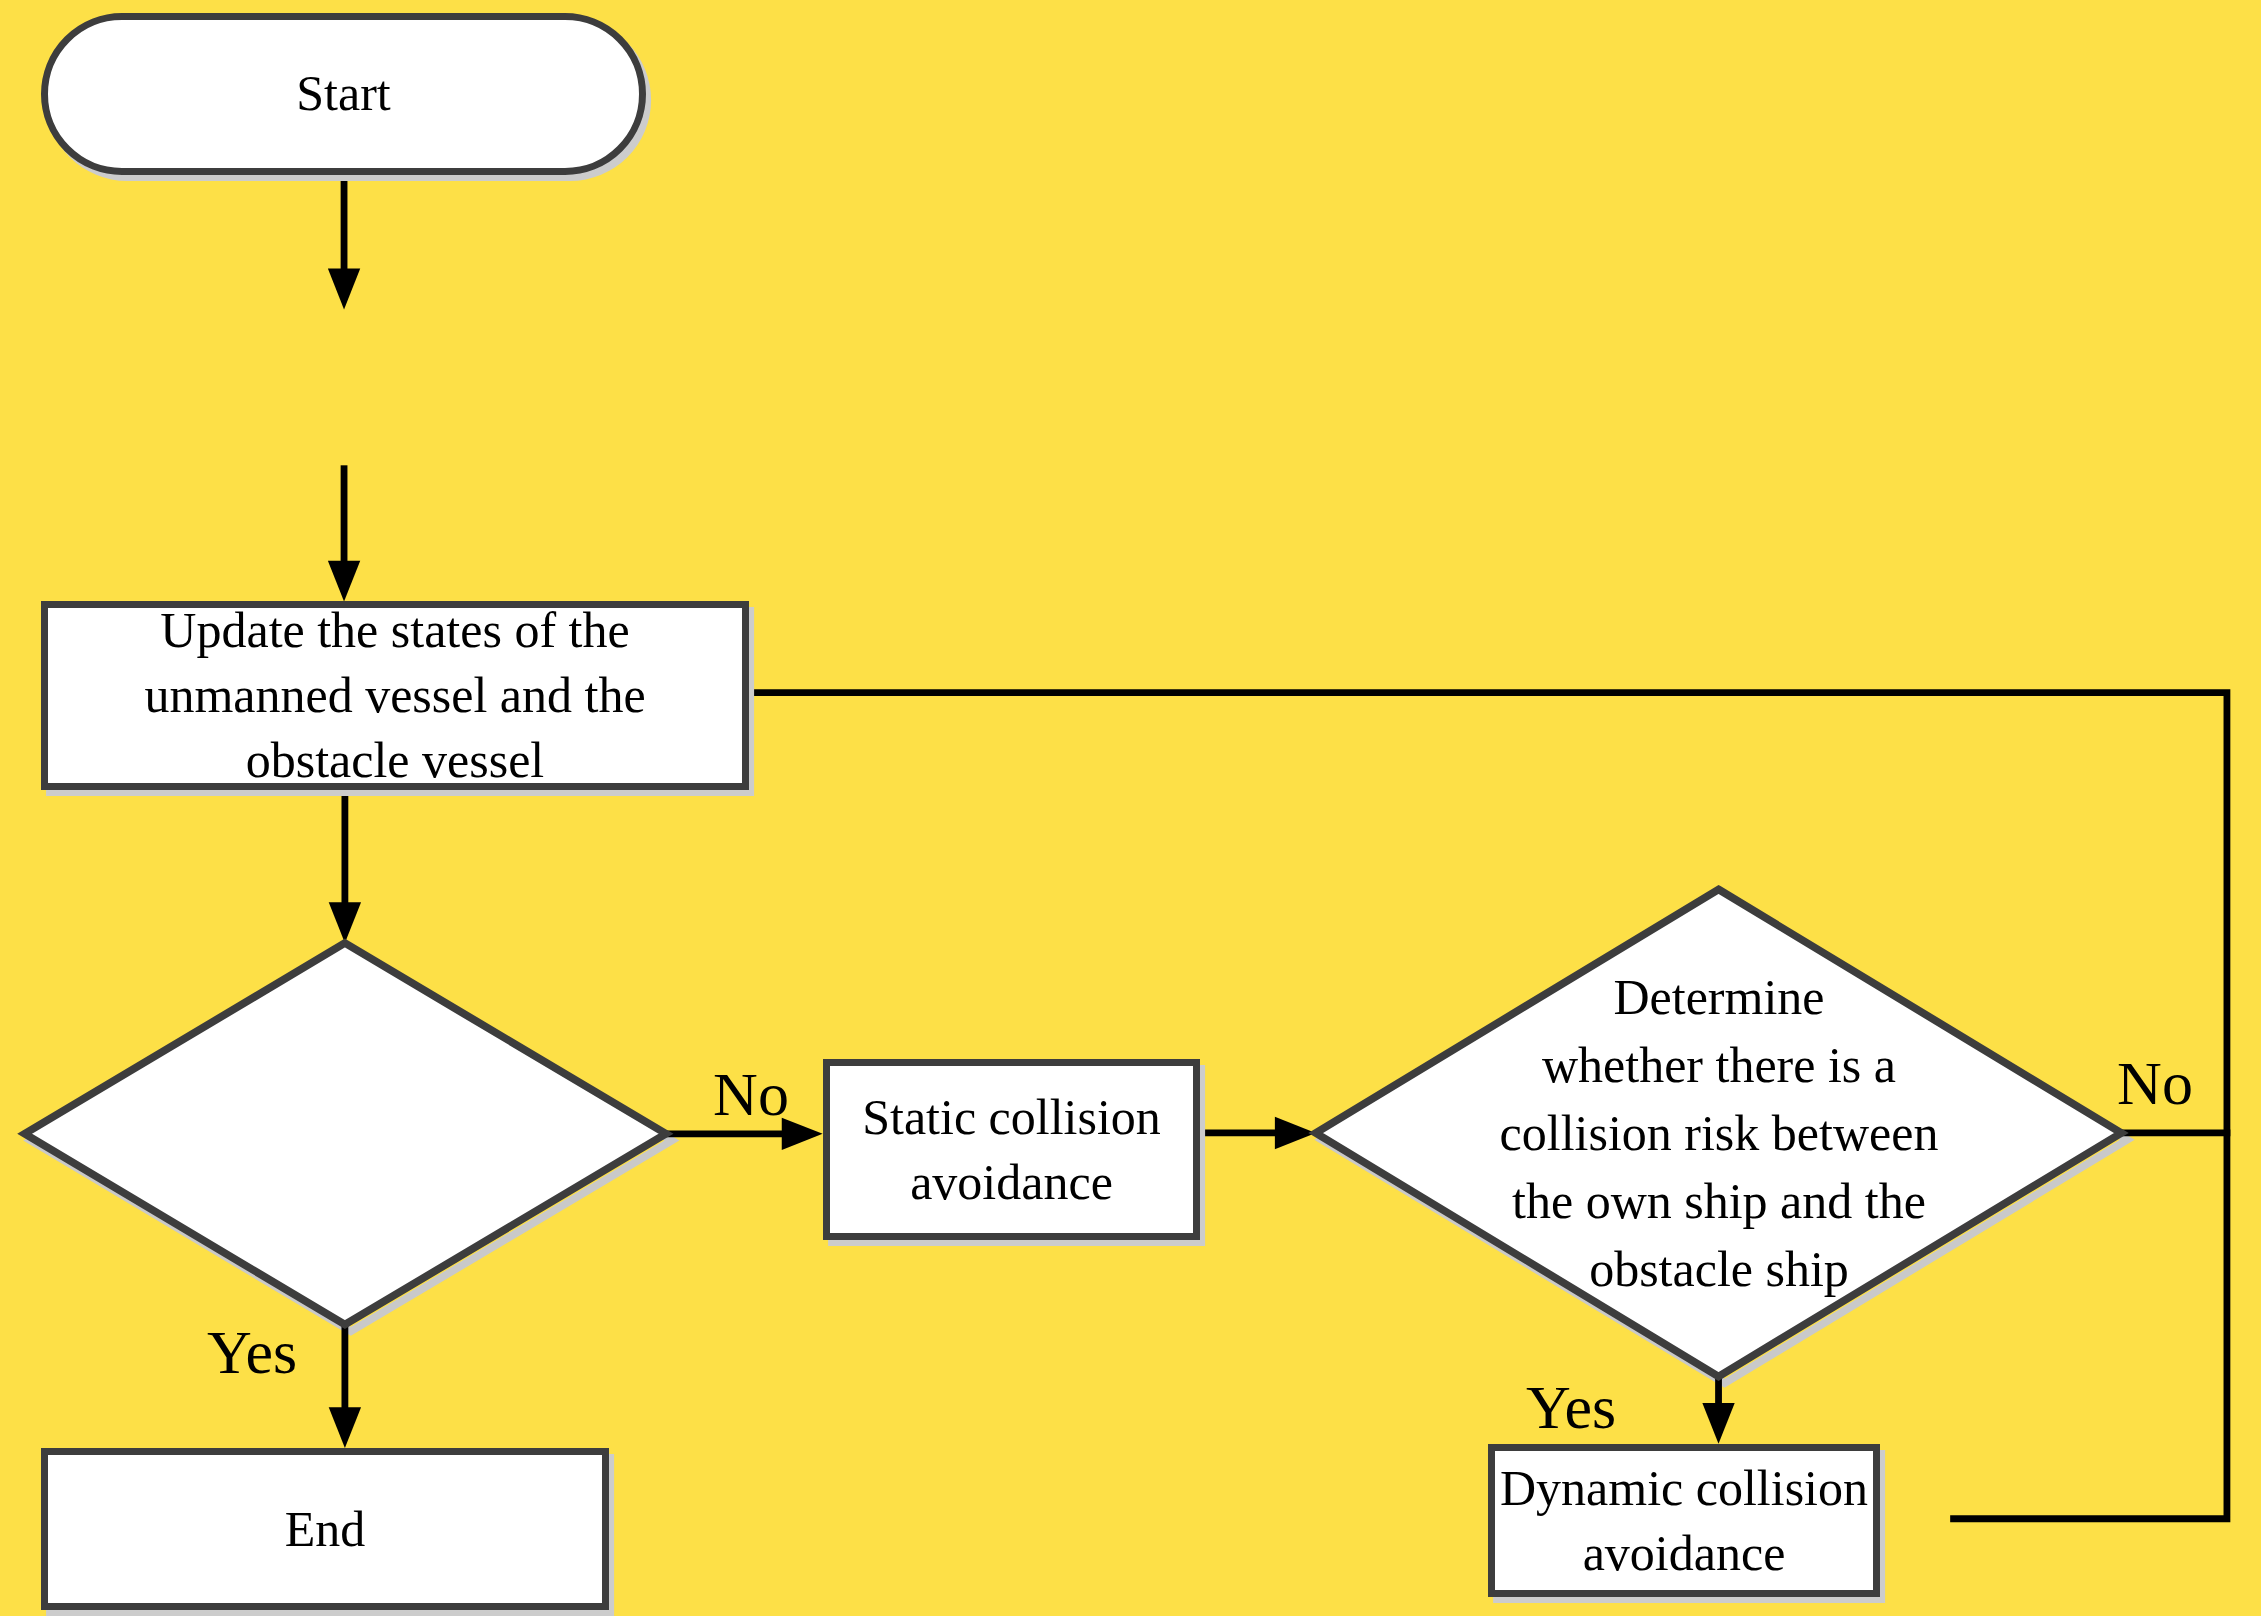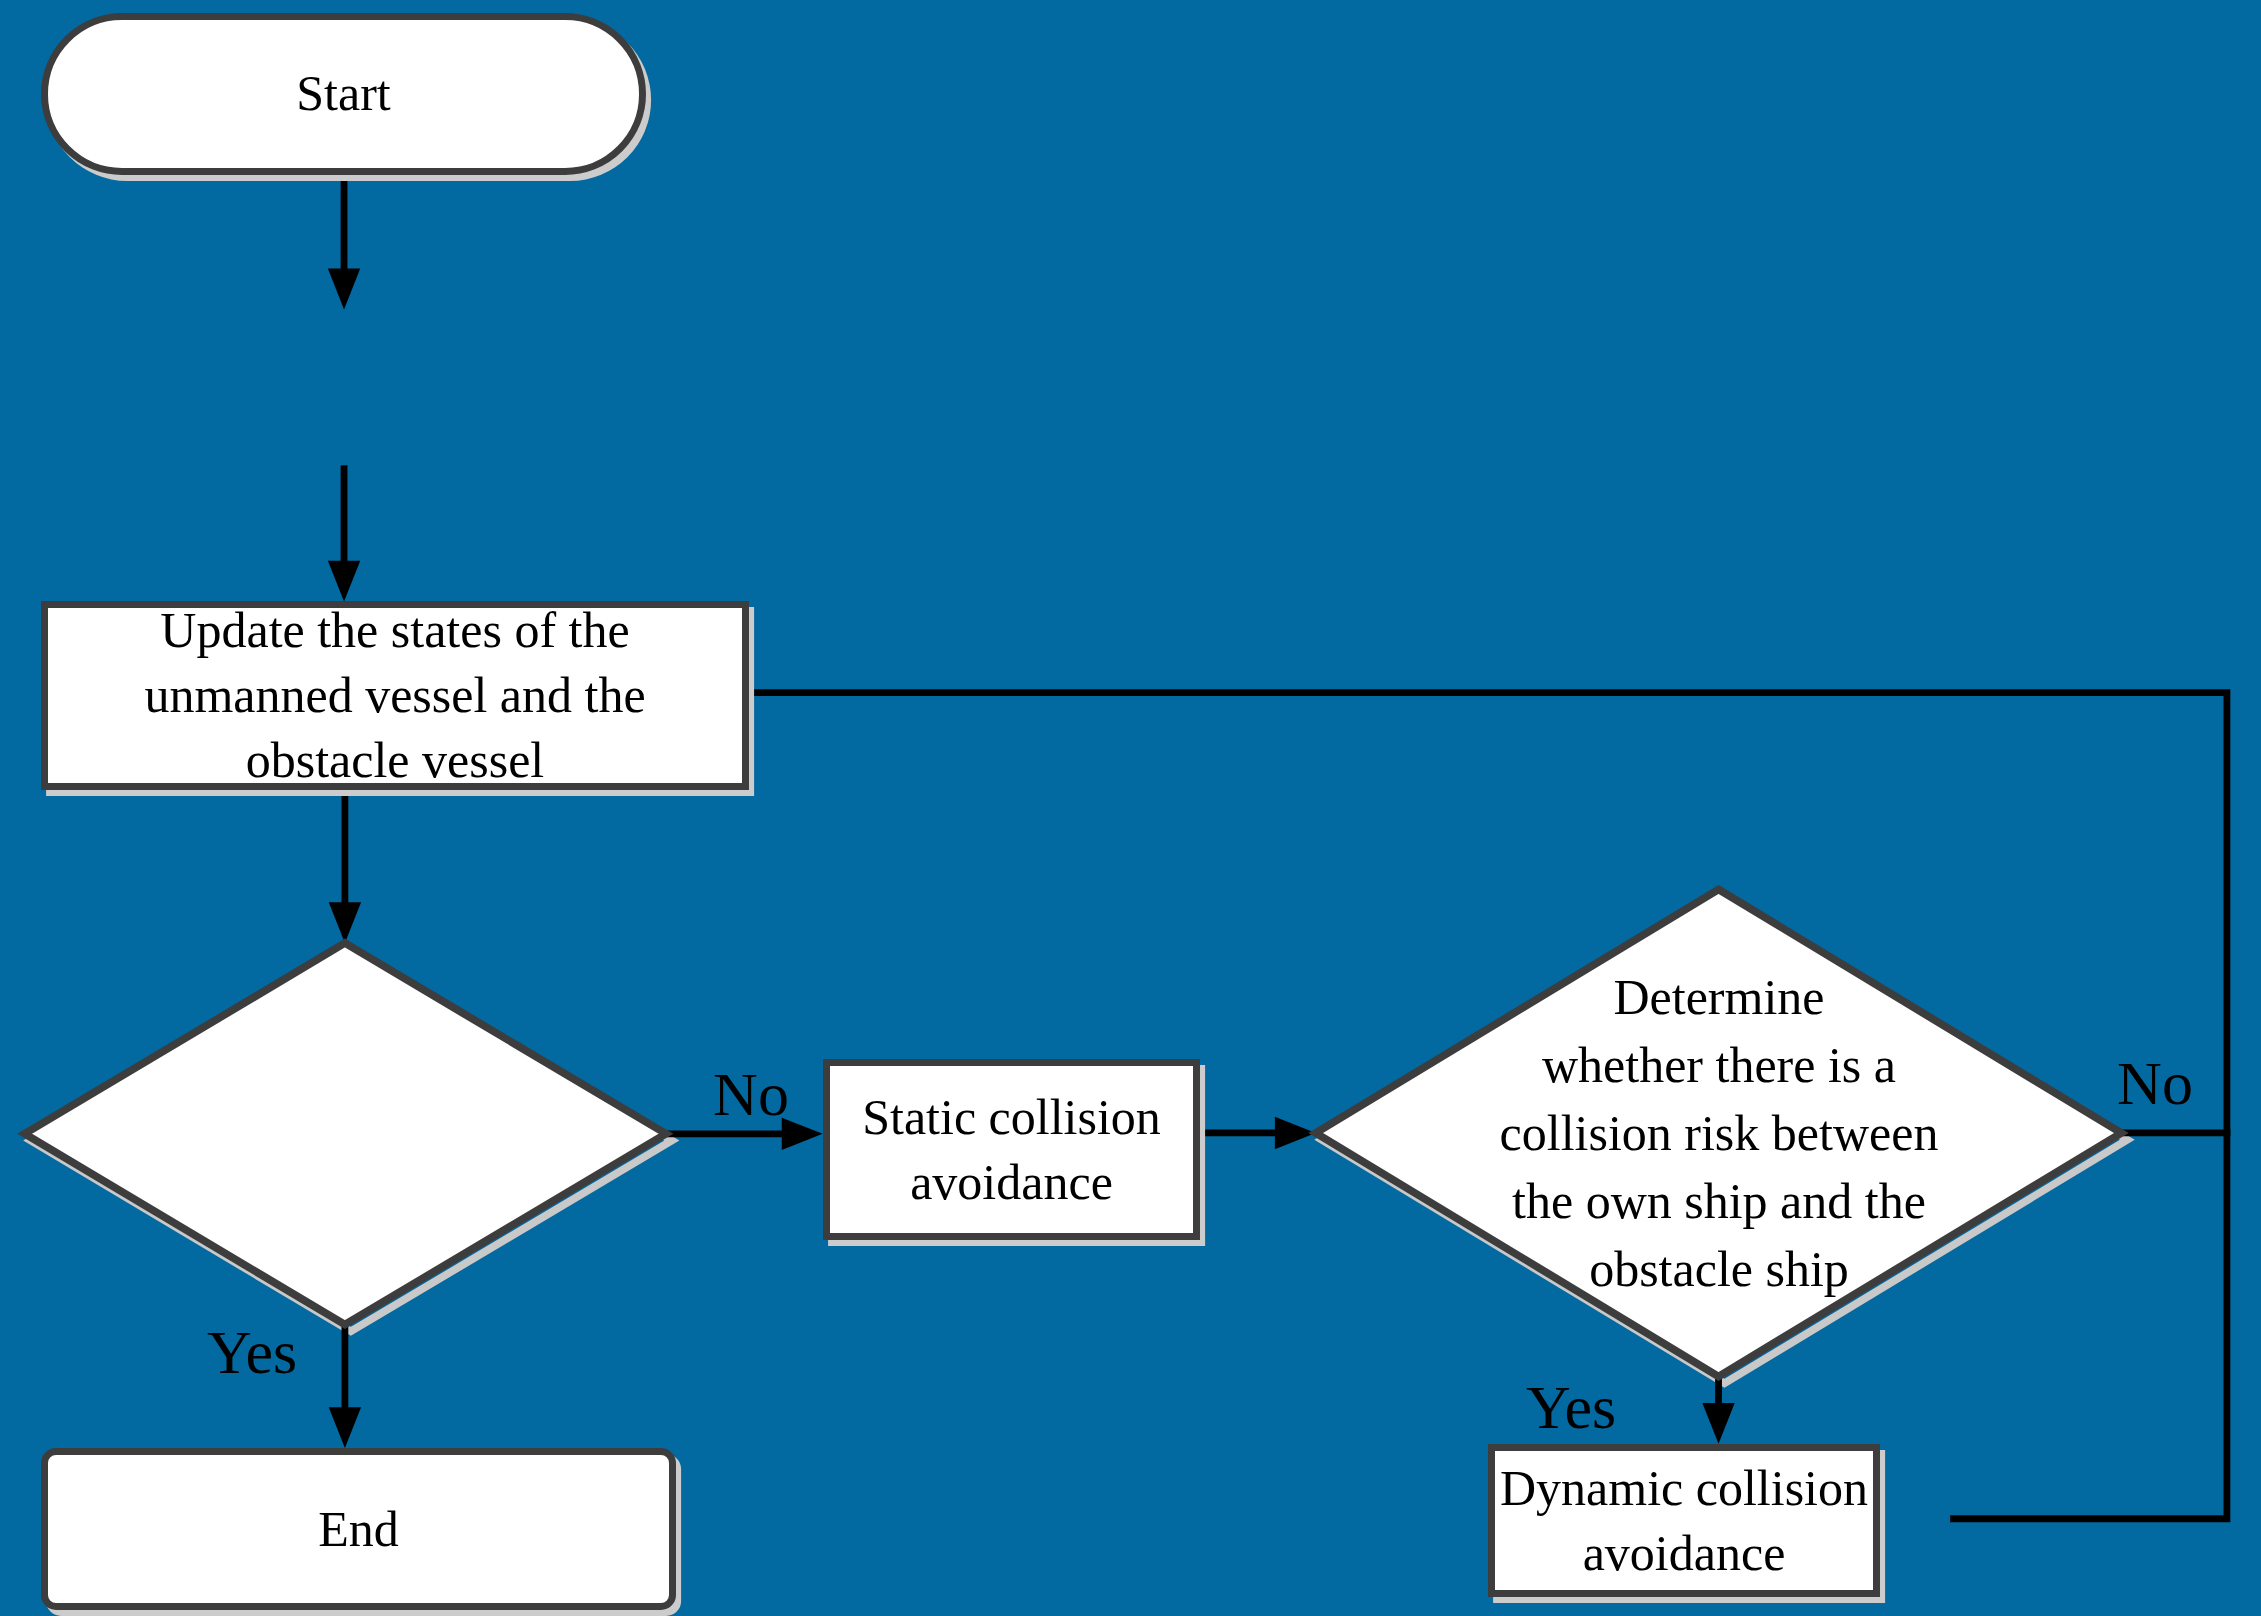--- a/index.html
+++ b/index.html
@@ -4,21 +4,21 @@
 <style>
   html, body {
     margin: 0;
     padding: 0;
     background: #ffffff;
   }
   #stage {
     position: relative;
     width: 2261px;
     height: 1617px;
-    background: #0369a1;
+    background: #fde047;
     font-family: "Liberation Serif", "DejaVu Serif", serif;
     color: #000000;
     overflow: hidden;
   }
   #edge-layer {
     position: absolute;
     left: 0; top: 0;
     width: 2261px;
     height: 1617px;
   }
@@ -35,21 +35,21 @@
     font-size: 50px;
     line-height: 65px;
     white-space: pre-line;
     box-shadow: 5.1px 6px 0 #cccccc;
   }
   .terminator { border-radius: 81px; }
 
   #node-start   { left: 41px;   top: 12.8px;   width: 605px; height: 162px; }
   #node-init    { left: 41px;   top: 309px;  width: 605px; height: 156px; }
   #node-update  { left: 41px;   top: 601px;  width: 708px; height: 189px; }
-  #node-end     { left: 41px;   top: 1448px; width: 635px; height: 162px; border-radius: 15px; }
+  #node-end     { left: 41px;   top: 1448px; width: 568px; height: 162px; }
   #node-static  { left: 823px;  top: 1059px; width: 377px; height: 181px; }
   #node-dynamic { left: 1488px; top: 1444px; width: 392px; height: 153px; }
 
   
   .diamond-label {
     position: absolute;
     transform: translate(-50%, -50%);
     text-align: center;
     font-size: 50px;
     line-height: 68px;

